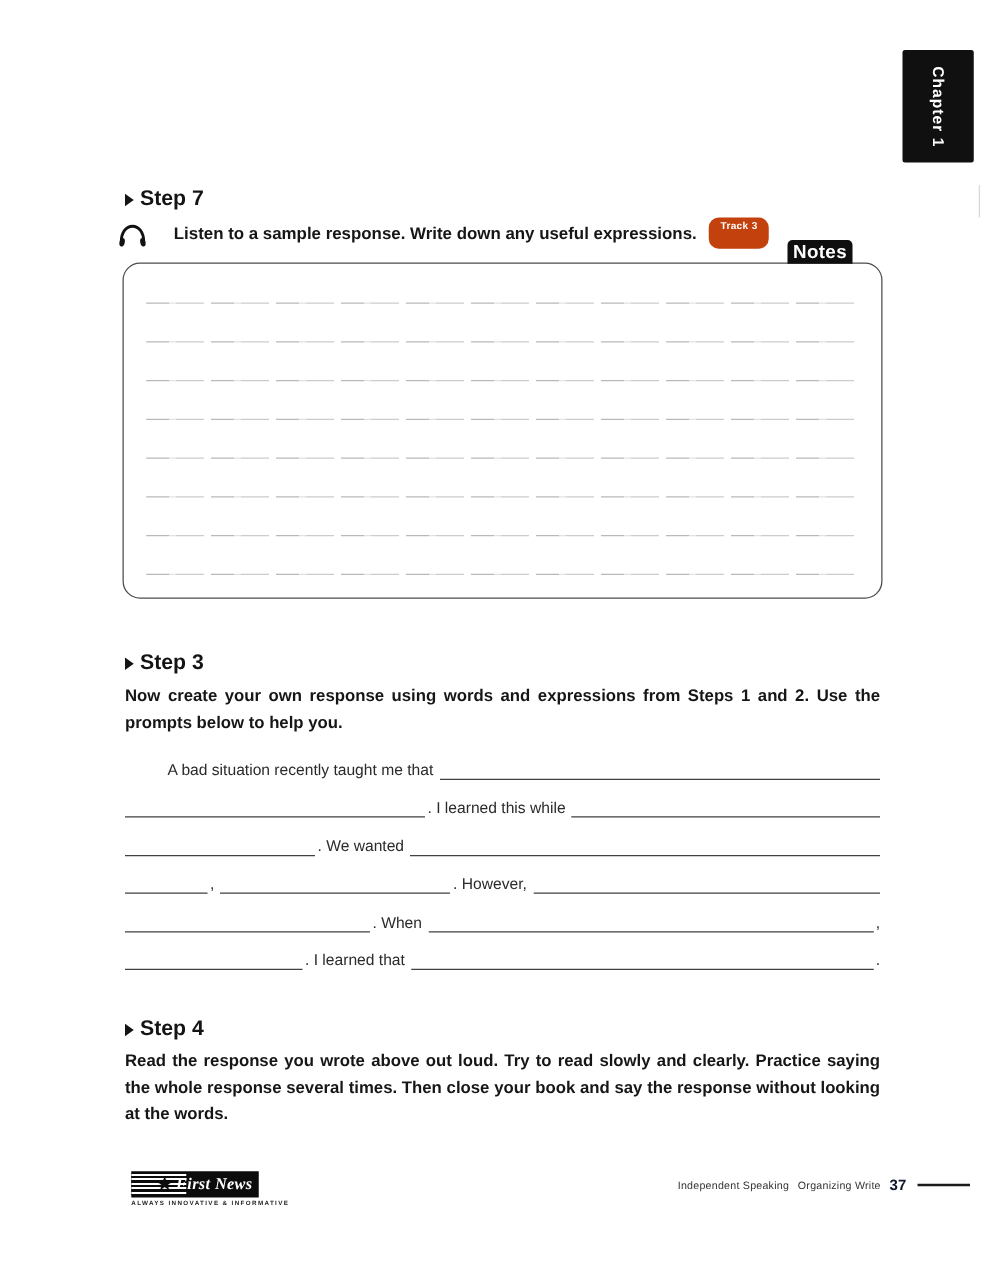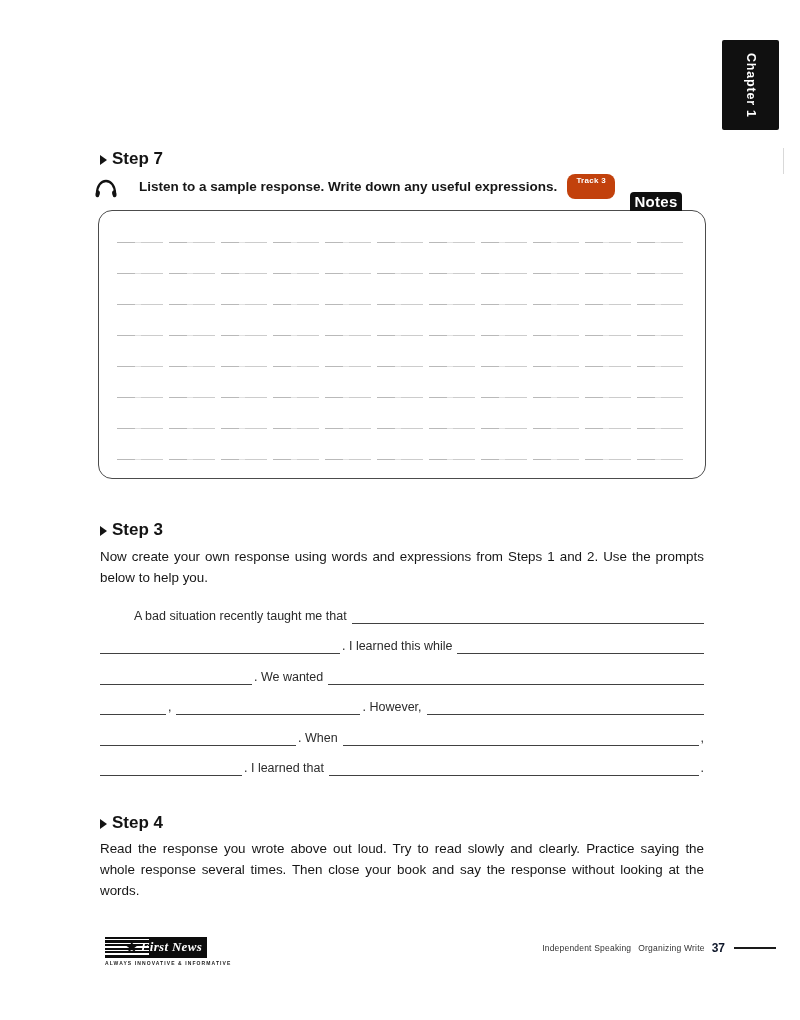--- a/index.html
+++ b/index.html
@@ -34,21 +34,21 @@
   .notes-tab { position:absolute; left:630px; top:192px; width:52px; height:19px; background:#0f0f0f;
     border-radius:4px 4px 0 0; color:#ffffff; font-size:15px; font-weight:700;
     display:flex; align-items:center; justify-content:center; letter-spacing:0.3px; z-index:2; }
   .notes-box { position:absolute; left:98px; top:210px; width:608px; height:269px;
     border:1.6px solid #4c4c4c; border-radius:14px; background:#ffffff; z-index:1; padding:1px 16px 0; }
   .note-line { height:31px; position:relative; }
   .note-line::after { content:""; position:absolute; left:2px; right:2px; bottom:0; height:1px;
     background:repeating-linear-gradient(90deg,#b9b9b9 0 18px, #e2e2e2 18px 24px, #cccccc 24px 46px, transparent 46px 52px); }
 
   
-  .para { position:absolute; left:100px; width:604px; font-size:13.4px; font-weight:400; color:#161616;
+  .para { position:absolute; left:100px; width:604px; font-size:13.4px; font-weight:700; color:#161616;
     line-height:21px; text-align:justify; }
   .p-step3 { top:546px; }
   .p-step4 { top:838px; }
 
   .prompts { position:absolute; left:100px; top:593px; width:604px; }
   .prompt-row { display:flex; align-items:flex-end; height:30.5px; }
   .prompt-text { font-size:12.5px; color:#2b2b2b; margin:0 5px 0 2px; white-space:nowrap; line-height:15px; }
   .prompt-text:last-child { margin-right:0; }
   .prompt-indent { display:inline-block; }
   .prompt-blank { display:inline-block; border-bottom:1.5px solid #414141; height:14px; }

